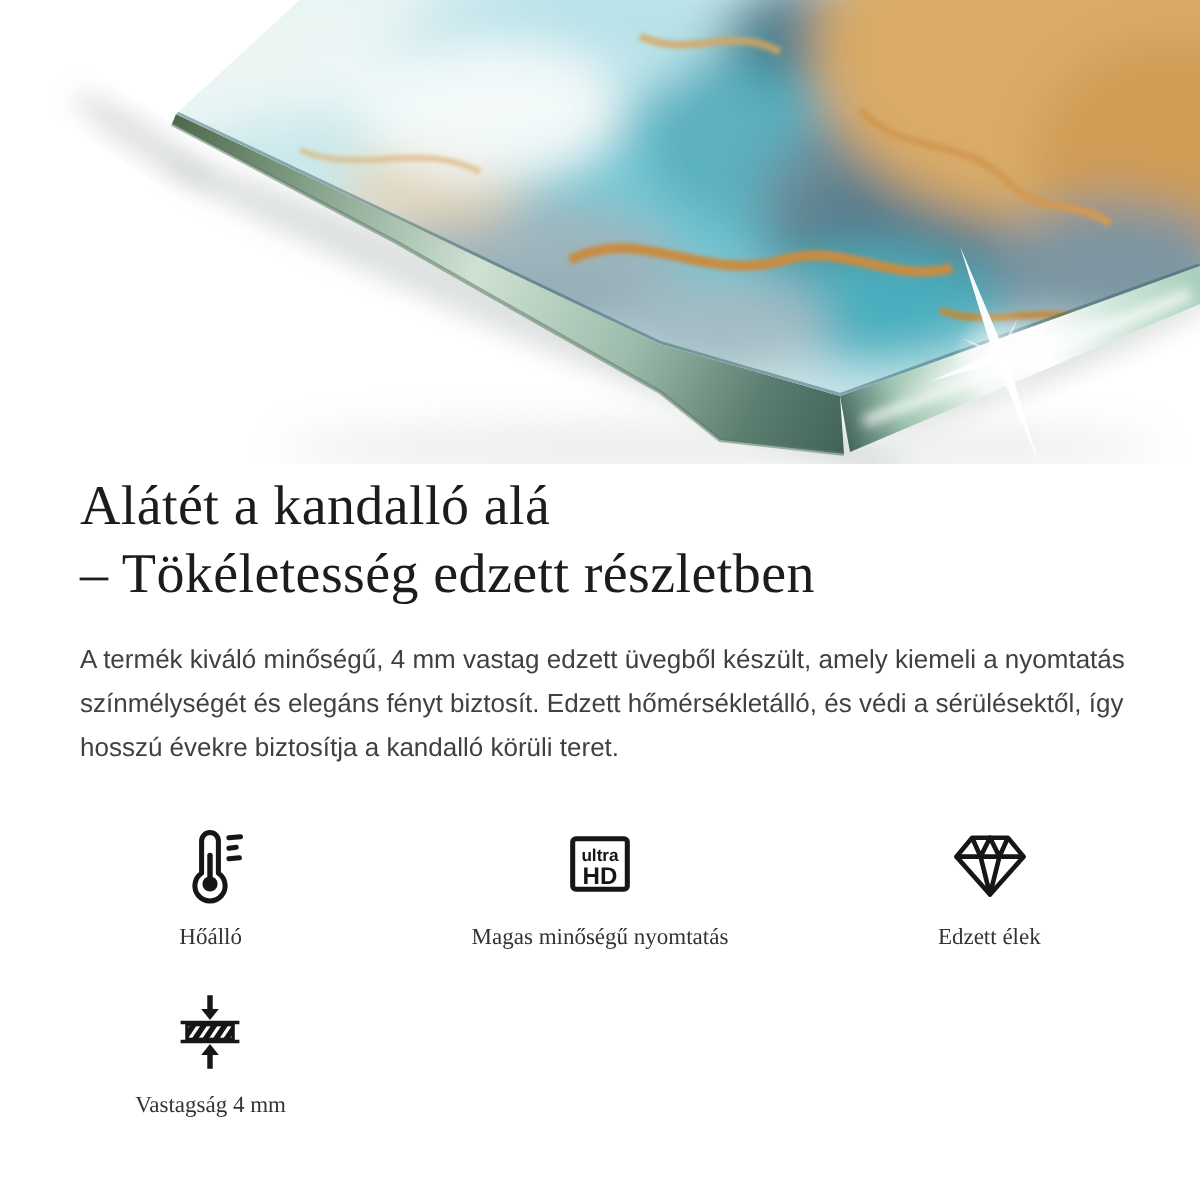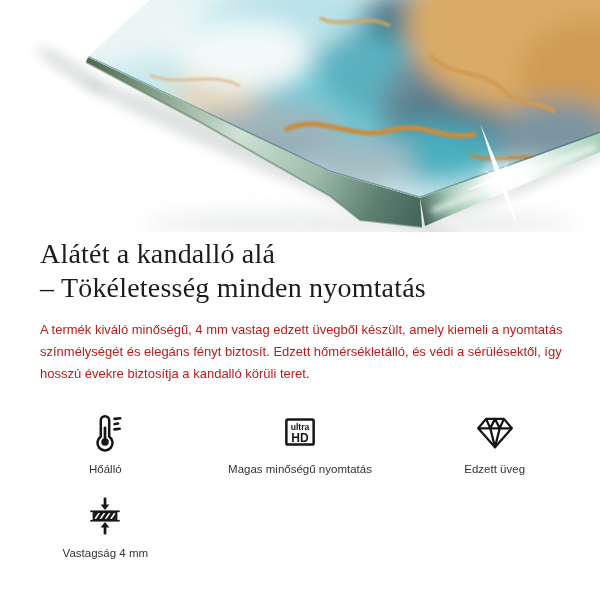--- a/index.html
+++ b/index.html
@@ -11,30 +11,30 @@
   .hero{position:relative;width:600px;height:232px;overflow:hidden;}
   .hero svg{display:block;}
   .content{padding:0 40px;}
   .title{
     font-family:"Liberation Serif",serif;font-weight:400;
     font-size:28px;line-height:34px;letter-spacing:.2px;
     color:#1c1c1c;margin:5px 0 0;
   }
   .title span{display:block;}
   .desc{
-    margin:14px 0 0;font-size:13px;line-height:22px;color:#b91c1c;
+    margin:14px 0 0;font-size:13px;line-height:22px;color:#404040;
   }
   .desc span{display:block;white-space:nowrap;}
   .features{
     display:grid;grid-template-columns:repeat(3,1fr);
     row-gap:18px;margin:24px -32px 0;
   }
   .feature{display:flex;flex-direction:column;align-items:center;justify-content:space-between;}
   .ficon{height:46px;display:flex;align-items:center;justify-content:center;}
-  .flabel{margin-top:8px;font-size:11.5px;color:#333333;text-align:center;}
+  .flabel{margin-top:8px;font-size:11.5px;color:#333333;text-align:center;font-family:Liberation Serif, serif;}
   .fsvg{width:42px;height:42px;}
 </style>
 </head>
 <body>
 
 <div class="page">
 
   <section class="hero">
     <svg width="600" height="232" viewBox="0 0 600 232">
       <defs>
@@ -144,21 +144,21 @@
           <polygon points="-21,0 0,1.7 21,0 0,-1.7" fill="#ffffff"></polygon>
         </g>
         <circle r="2.6" fill="#ffffff"></circle>
       </g>
     </svg>
   </section>
 
   <div class="content">
     <h1 class="title">
       <span>Alátét a kandalló alá</span>
-      <span>– Tökéletesség minden nyomtatás</span>
+      <span>– Tökéletesség edzett részletben</span>
     </h1>
 
     <p class="desc">
       <span>A termék kiváló minőségű, 4 mm vastag edzett üvegből készült, amely kiemeli a nyomtatás</span>
       <span>színmélységét és elegáns fényt biztosít. Edzett hőmérsékletálló, és védi a sérülésektől, így</span>
       <span>hosszú évekre biztosítja a kandalló körüli teret.</span>
     </p>
 
     <div class="features">
 
@@ -194,21 +194,21 @@
         <span class="ficon">
           <svg class="fsvg" viewBox="0 0 40 40">
             <g fill="none" stroke="#161616" stroke-width="2.2" stroke-linejoin="round">
               <path d="M11.5 7.5 H28.5 L36 16.5 L20 34.5 L4 16.5 Z"></path>
               <path d="M4 16.5 H36"></path>
               <path d="M11.5 7.5 L15.5 16.5 L20 7.5 L24.5 16.5 L28.5 7.5"></path>
               <path d="M15.5 16.5 L20 34.5 L24.5 16.5"></path>
             </g>
           </svg>
         </span>
-        <span class="flabel">Edzett üveg</span>
+        <span class="flabel">Edzett élek</span>
       </div>
 
 
       <div class="feature">
         <span class="ficon">
           <svg class="fsvg" viewBox="0 0 40 40">
             <defs>
                 <clipPath id="barClip">
                   <rect x="9" y="16.5" width="22" height="7"></rect>
                 </clipPath>

